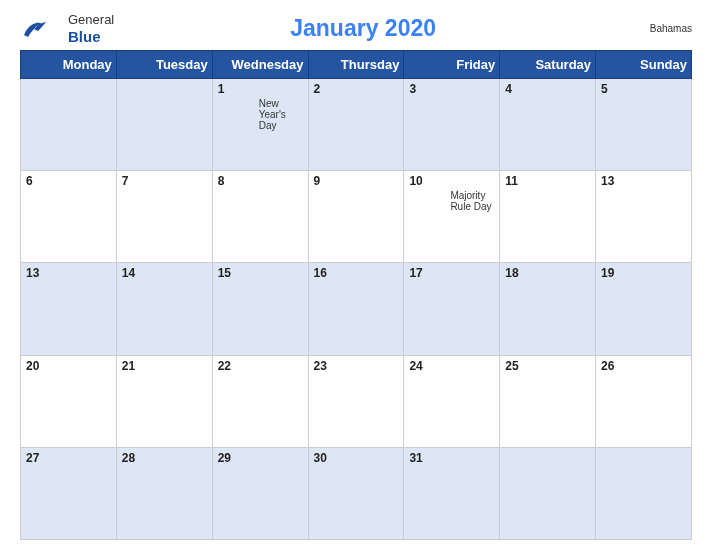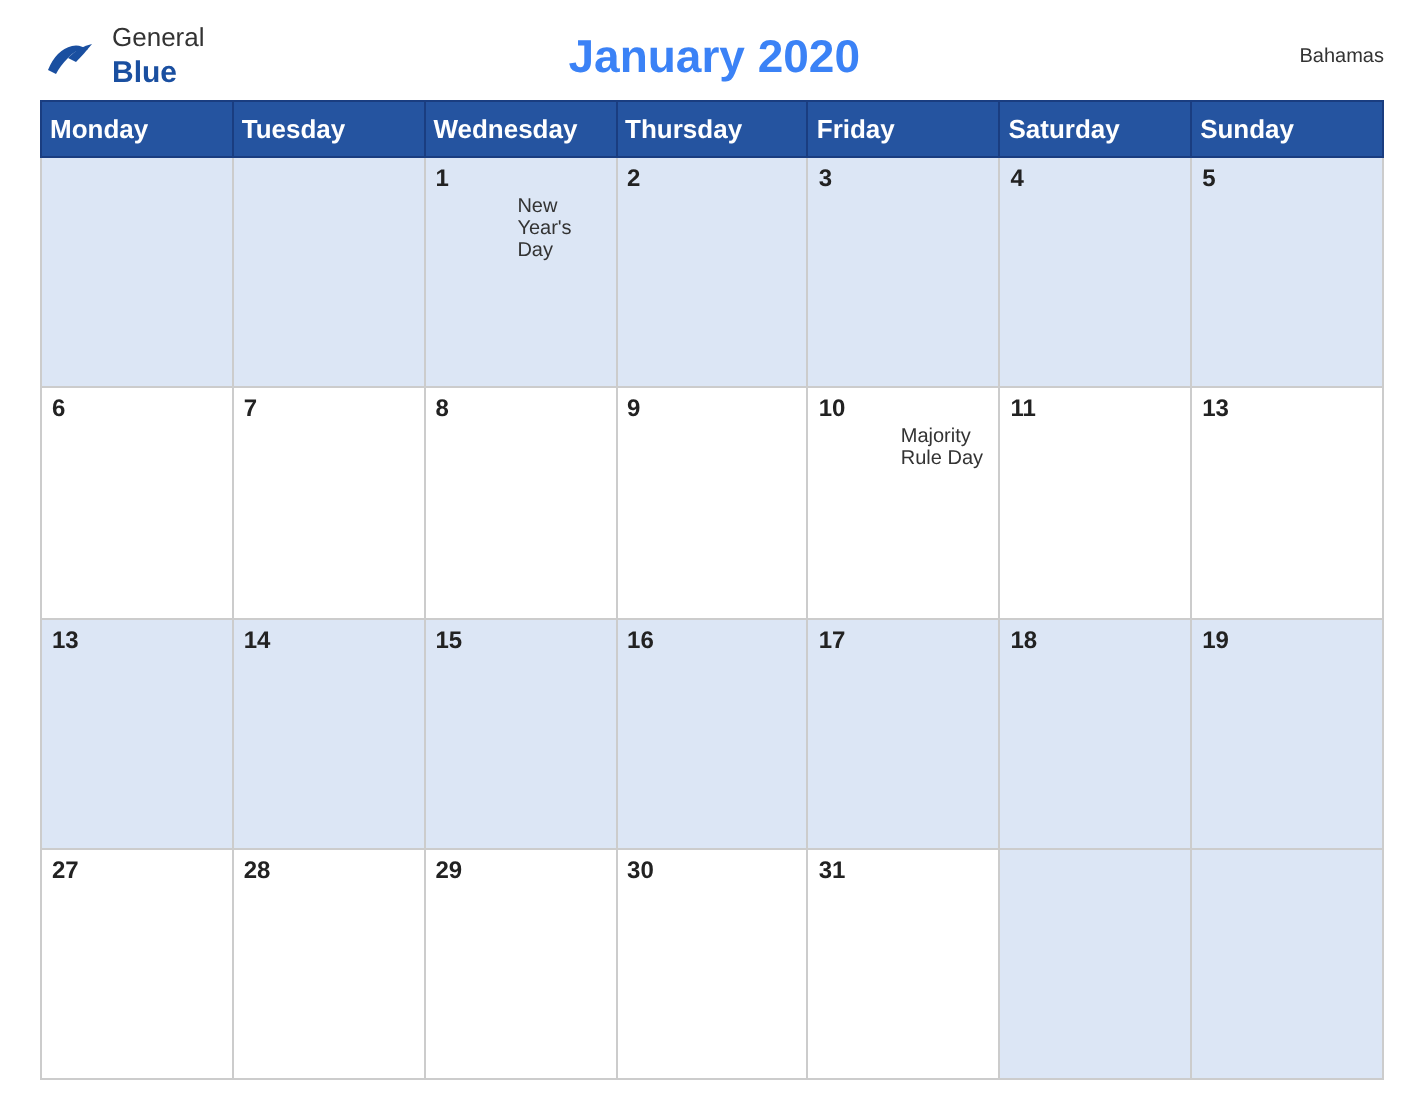--- a/index.html
+++ b/index.html
@@ -16,21 +16,21 @@
     .top-bar {
       width: 100%;
       display: flex;
       align-items: center;
       justify-content: space-between;
       margin-bottom: 4px;
     }
     .logo {
       display: flex;
       align-items: center;
-      gap: 8px;
+      gap: 20px;
     }
     .logo-text-general {
       font-size: 13px;
       color: #333;
       font-weight: normal;
     }
     .logo-text-blue {
       font-size: 15px;
       color: #1a4fa0;
       font-weight: bold;
@@ -56,21 +56,21 @@
       width: 100%;
       border-collapse: collapse;
       flex: 1;
     }
     .calendar thead tr th {
       background-color: #2554a0;
       color: #fff;
       font-size: 13px;
       font-weight: bold;
       padding: 6px 4px;
-      text-align: left;
+      text-align: right;
       border: 1px solid #1a3d80;
     }
     .calendar tbody tr td {
       border: 1px solid #ccc;
       vertical-align: top;
       padding: 3px 5px;
       height: 72px;
       width: 14.28%;
     }
     .calendar tbody tr:nth-child(odd) td {
@@ -189,20 +189,43 @@
         </td>
         <td>
           <span class="day-num">18</span>
         </td>
         <td>
           <span class="day-num">19</span>
         </td>
       </tr>
       <tr>
         <td>
+          <span class="day-num">20</span>
+        </td>
+        <td>
+          <span class="day-num">21</span>
+        </td>
+        <td>
+          <span class="day-num">22</span>
+        </td>
+        <td>
+          <span class="day-num">23</span>
+        </td>
+        <td>
+          <span class="day-num">24</span>
+        </td>
+        <td>
+          <span class="day-num">25</span>
+        </td>
+        <td>
+          <span class="day-num">26</span>
+        </td>
+      </tr>
+      <tr>
+        <td>
           <span class="day-num">27</span>
         </td>
         <td>
           <span class="day-num">28</span>
         </td>
         <td>
           <span class="day-num">29</span>
         </td>
         <td>
           <span class="day-num">30</span>

